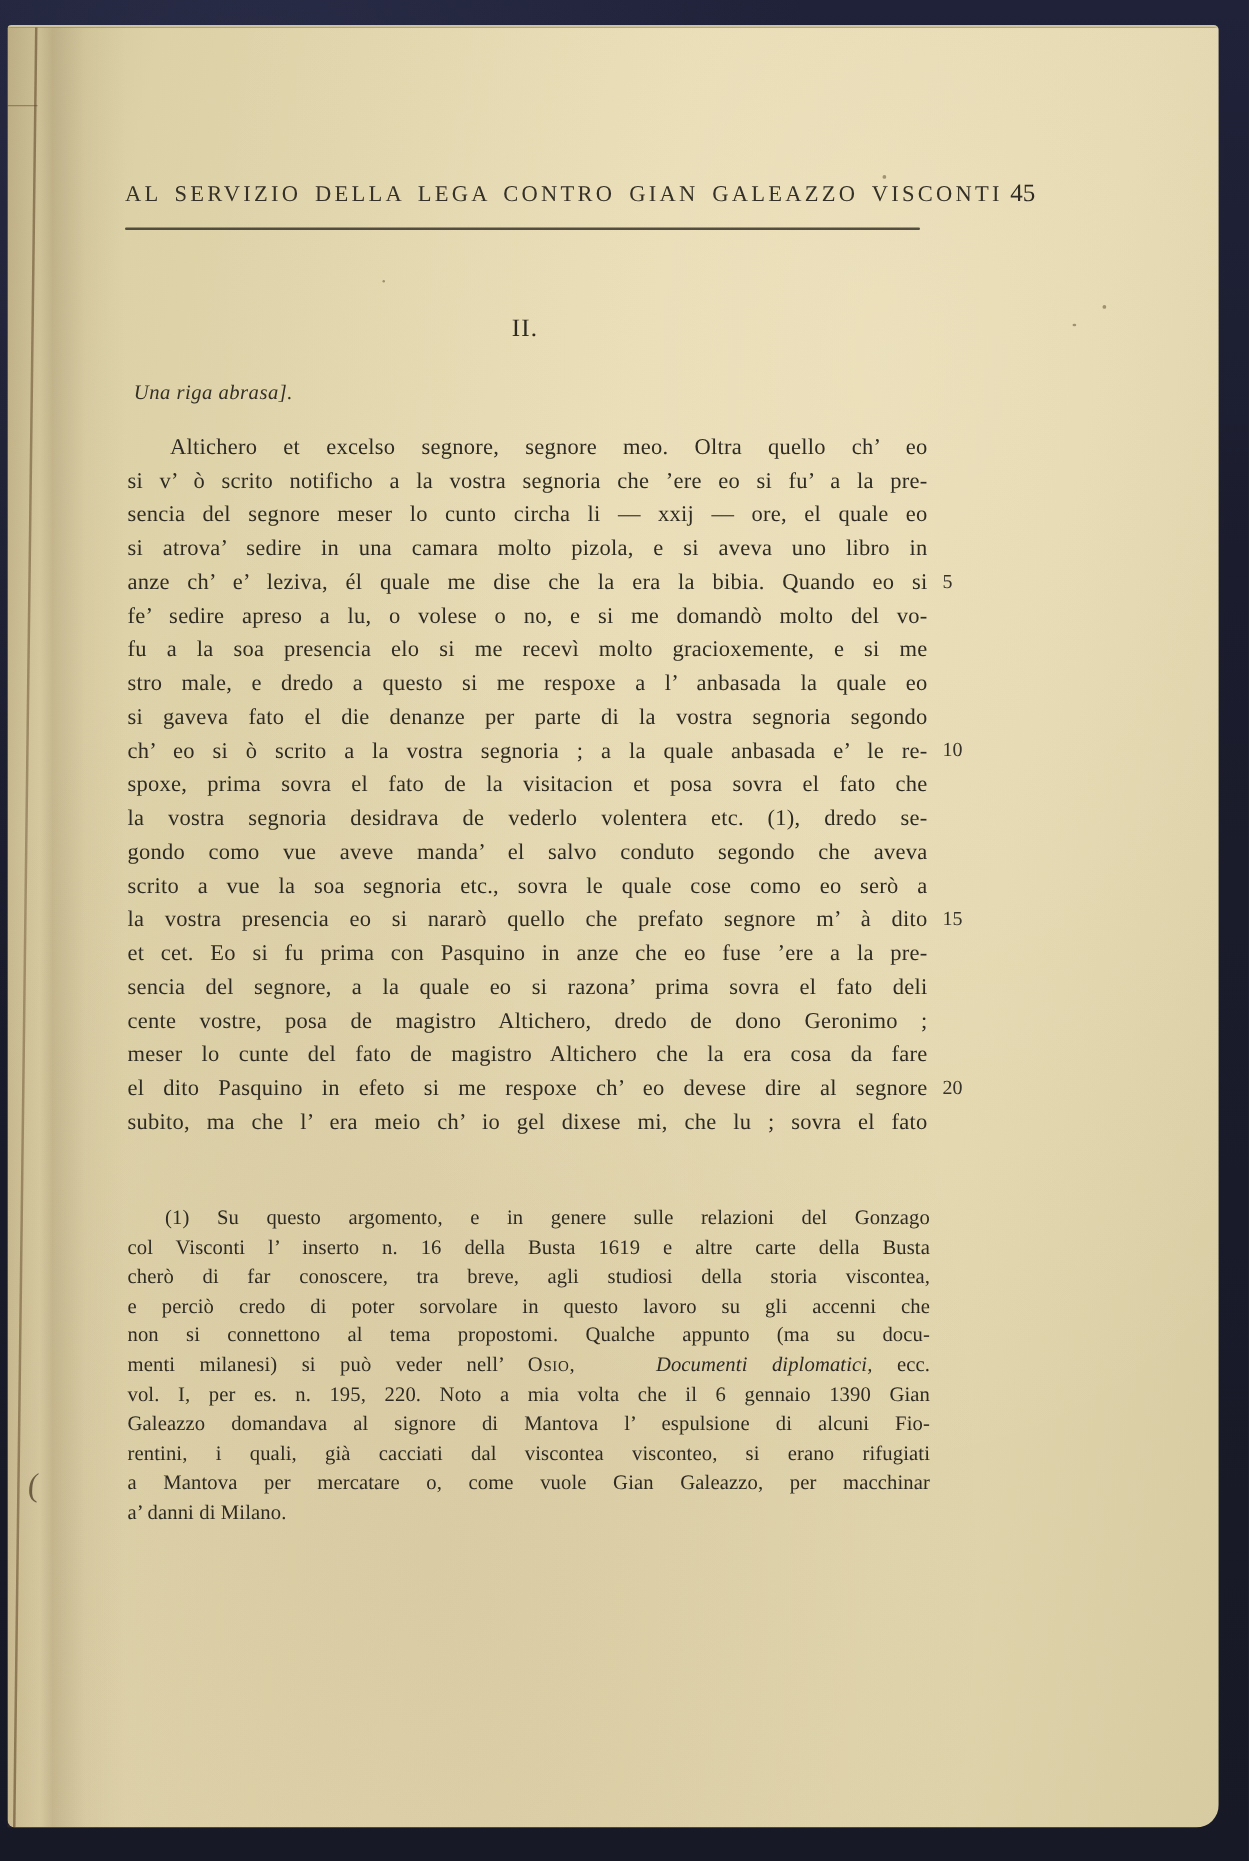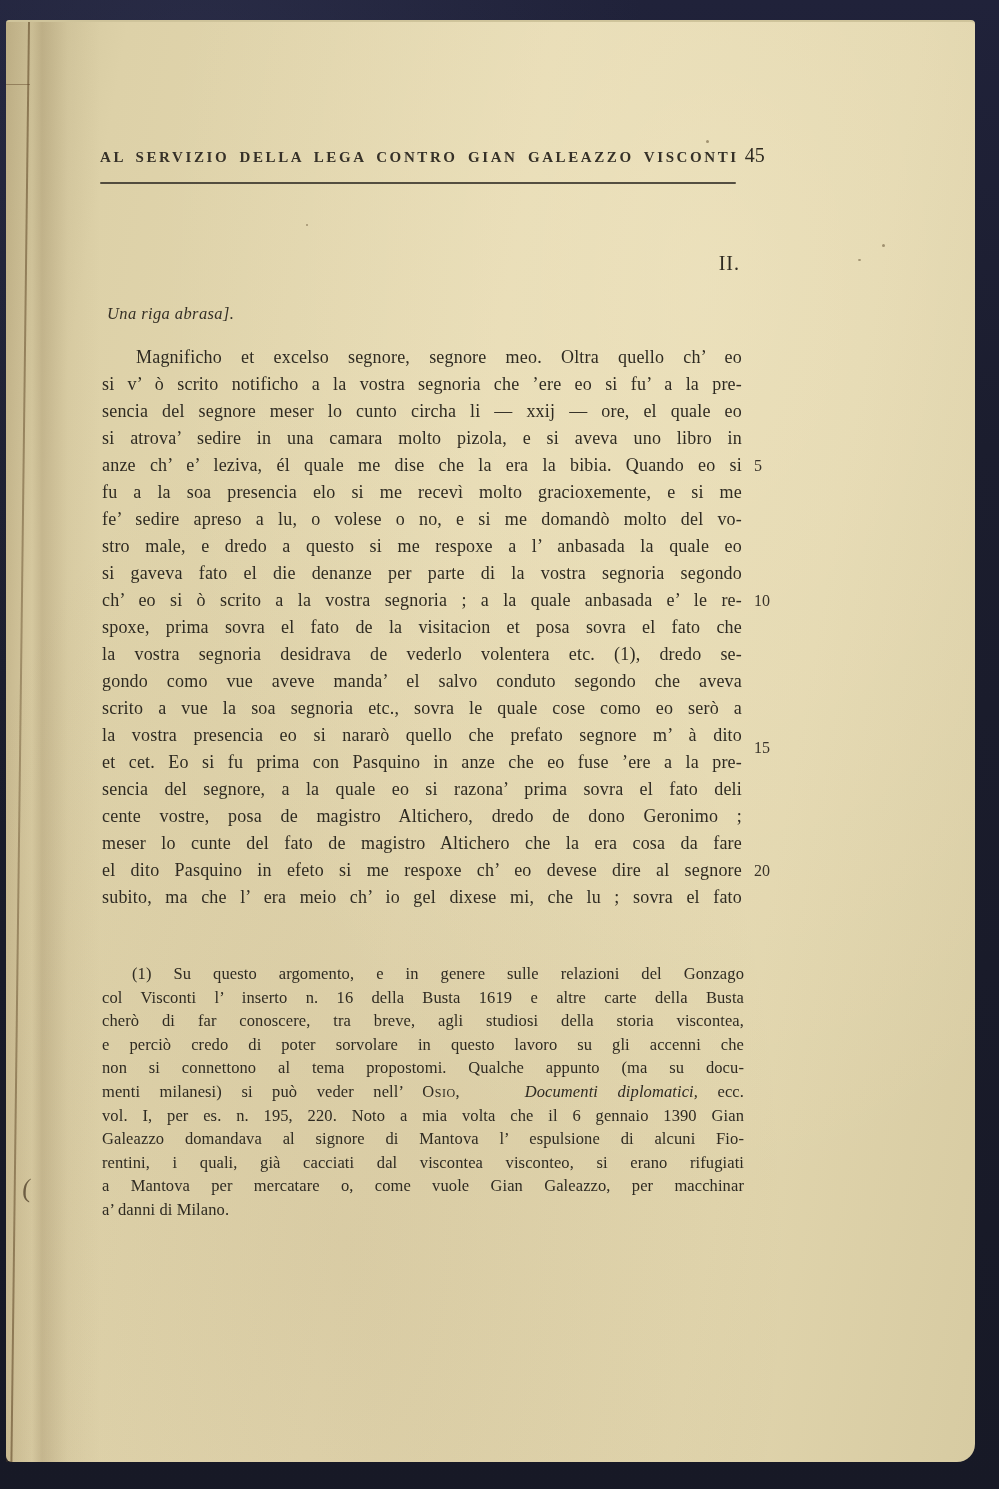--- a/index.html
+++ b/index.html
@@ -75,46 +75,45 @@
   .running-header {
     position: absolute;
     left: 94px; top: 122px;
     width: 638px;
     display: flex;
     align-items: baseline;
   }
   .running-title {
     flex: 1;
     text-align: left;
-    font-size: 15px;
+    font-size: 18px;
     letter-spacing: 2.6px;
     word-spacing: 4px;
     white-space: nowrap;
     color: #363128;
-    font-weight: bold;
   }
   .page-number {
     font-size: 20px;
     margin-left: 6px;
     color: #2f2b22;
   }
   .header-rule {
     position: absolute;
     left: 94px; top: 160px;
     width: 636px; height: 2px;
     background: #3a352b;
     opacity: 0.85;
     border-radius: 1px;
   }
   
   .section-heading {
     position: absolute;
     left: 94px; top: 230px;
     width: 640px;
-    text-align: right;
+    text-align: center;
     font-size: 20px;
     letter-spacing: 1px;
     color: #2f2b22;
   }
   
   .side-note {
     position: absolute;
     left: 101px; top: 282px;
     font-style: italic;
     font-size: 16.5px;
@@ -144,21 +143,21 @@
     position: absolute;
     left: 652px;
     width: 40px;
     font-size: 16px;
     color: #38332a;
     text-align: left;
     line-height: 1;
   }
   .mn-5  { top: 114px; }
   .mn-10 { top: 249px; }
-  .mn-15 { top: 396px; }
+  .mn-15 { top: 384px; }
   .mn-20 { top: 519px; }
   
   .footnote-block {
     position: absolute;
     left: 96px; top: 940px;
     width: 642px;
   }
   .footnote-block .line {
     font-size: 16.5px;
     line-height: 23.6px;
@@ -197,27 +196,27 @@
       <span class="page-number">45</span>
     </div>
     <div class="header-rule"></div>
 
     <div class="section-heading">II.</div>
 
     <div class="side-note">Una riga abrasa].</div>
 
     <div class="body-block">
       <div class="text-lines">
-          <div class="line">Magnificho et excelso segnore, segnore meo.  Oltra quello ch’ eo</div>
+          <div class="line">Altichero et excelso segnore, segnore meo.  Oltra quello ch’ eo</div>
           <div class="line">si v’ ò scrito notificho a la vostra segnoria che ’ere eo si fu’ a la pre-</div>
           <div class="line">sencia del segnore meser lo cunto circha li — xxij — ore, el quale eo</div>
           <div class="line">si atrova’ sedire in una camara molto pizola, e si aveva uno libro in</div>
           <div class="line">anze ch’ e’ leziva, él quale me dise che la era la bibia. Quando eo si</div>
+          <div class="line">fe’ sedire apreso a lu, o volese o no, e si me domandò molto del vo-</div>
           <div class="line">fu a la soa presencia elo si me recevì molto gracioxemente, e si me</div>
-          <div class="line">fe’ sedire apreso a lu, o volese o no, e si me domandò molto del vo-</div>
           <div class="line">stro male, e dredo a questo si me respoxe a l’ anbasada la quale eo</div>
           <div class="line">si gaveva fato el die denanze per parte di la vostra segnoria segondo</div>
           <div class="line">ch’ eo si ò scrito a la vostra segnoria ; a la quale anbasada e’ le re-</div>
           <div class="line">spoxe, prima sovra el fato de la visitacion et posa sovra el fato che</div>
           <div class="line">la vostra segnoria desidrava de vederlo volentera etc. (1), dredo se-</div>
           <div class="line">gondo como vue aveve manda’ el salvo conduto segondo che aveva</div>
           <div class="line">scrito a vue la soa segnoria etc., sovra le quale cose como eo serò a</div>
           <div class="line">la vostra presencia eo si nararò quello che prefato segnore m’ à dito</div>
           <div class="line">et cet. Eo si fu prima con Pasquino in anze che eo fuse ’ere a la pre-</div>
           <div class="line">sencia del segnore, a la quale eo si razona’ prima sovra el fato deli</div>

